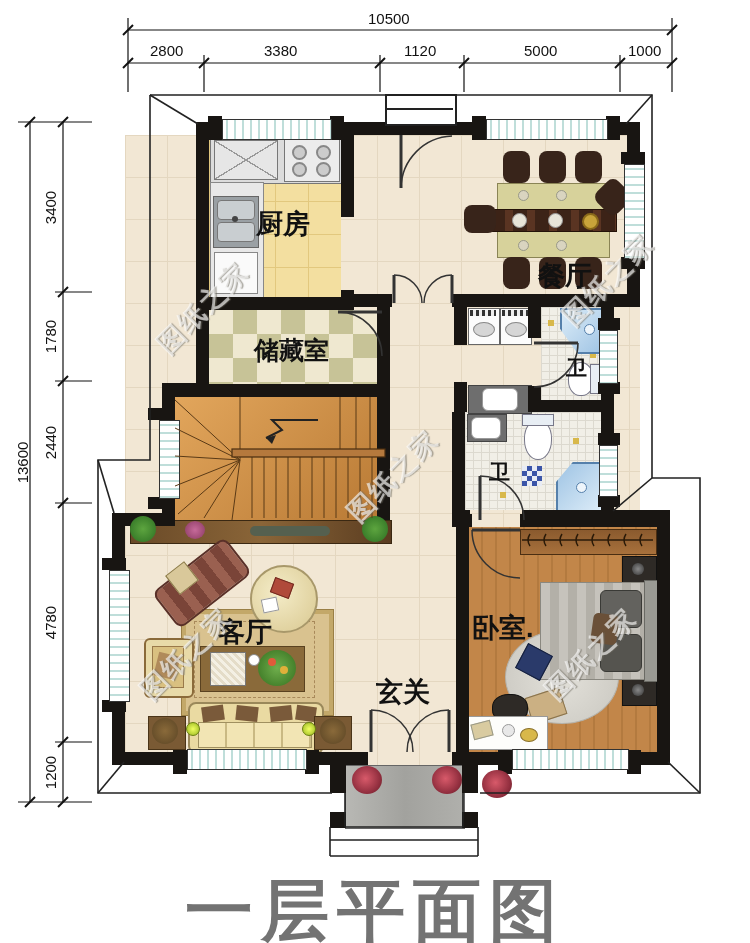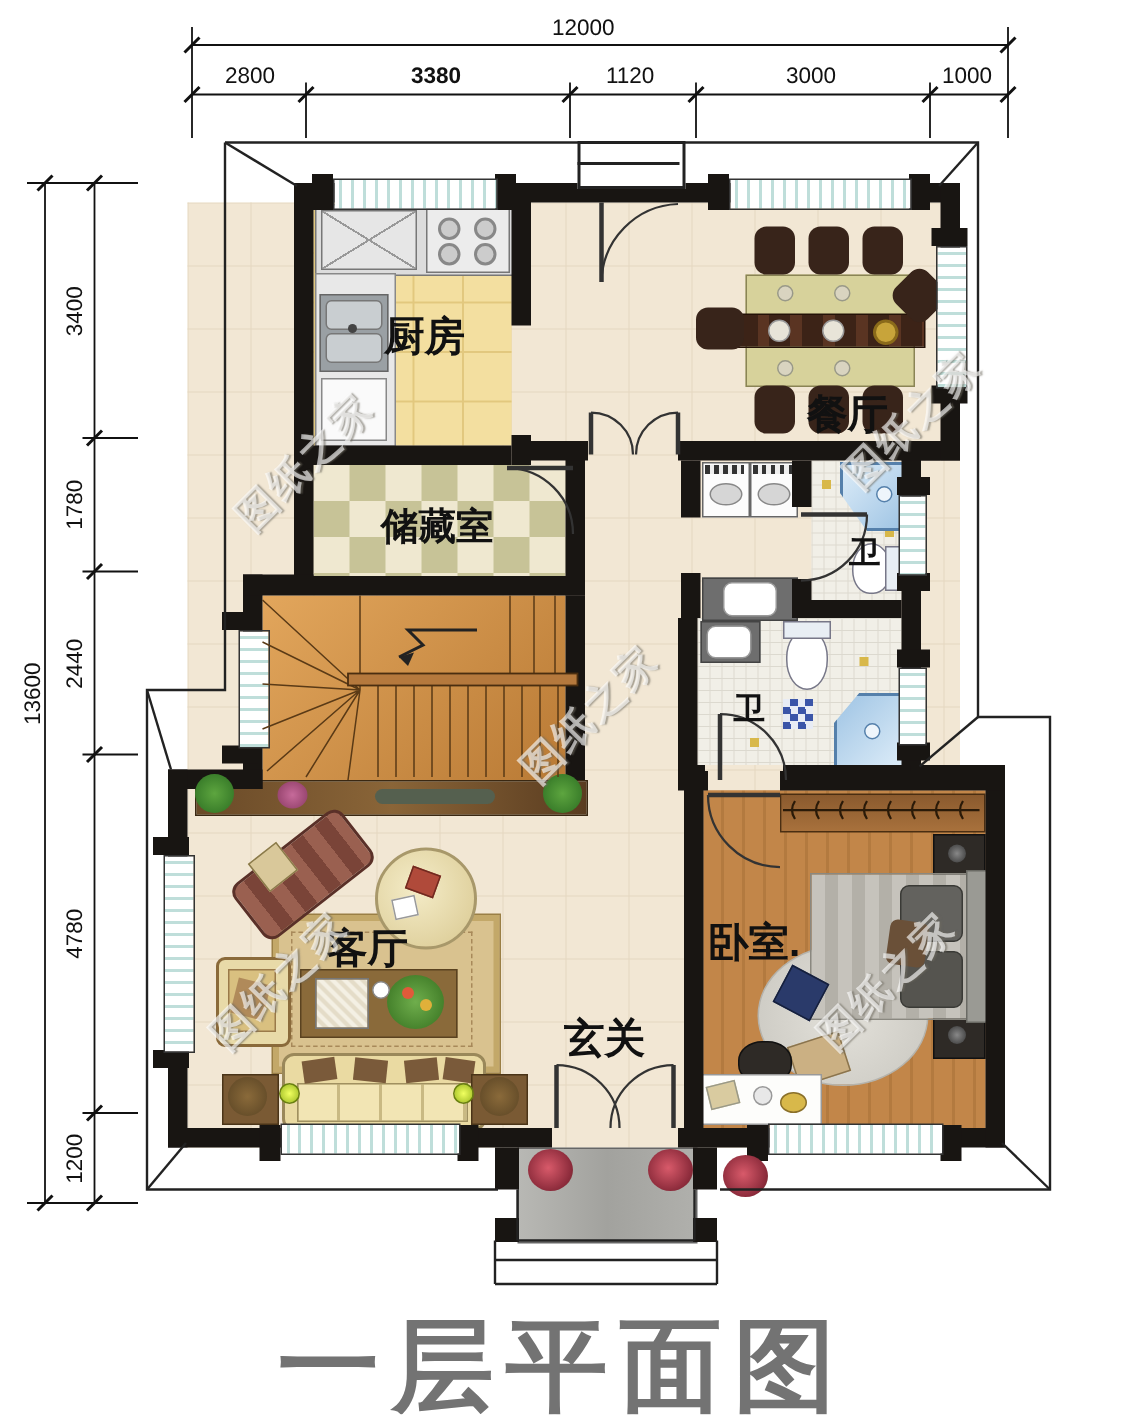--- a/index.html
+++ b/index.html
@@ -329,25 +329,25 @@
         <line x1="25" y1="807" x2="35" y2="797"></line>
       <line x1="58" y1="127" x2="68" y2="117"></line>
         <line x1="58" y1="297" x2="68" y2="287"></line>
       <line x1="58" y1="386" x2="68" y2="376"></line>
         <line x1="58" y1="508" x2="68" y2="498"></line>
       <line x1="58" y1="747" x2="68" y2="737"></line>
         <line x1="58" y1="807" x2="68" y2="797"></line>
     </g>
   </svg>
 
-  <div class="dim" style="left:368px;top:10px;">12000</div>
+  <div class="dim" style="left:368px;top:10px;">10500</div>
   <div class="dim" style="left:150px;top:42px;">2800</div>
-  <div class="dim" style="left:274px;top:42px;font-weight:bold;">3380</div>
+  <div class="dim" style="left:264px;top:42px;">3380</div>
   <div class="dim" style="left:404px;top:42px;">1120</div>
-  <div class="dim" style="left:524px;top:42px;">3000</div>
+  <div class="dim" style="left:524px;top:42px;">5000</div>
   <div class="dim" style="left:628px;top:42px;">1000</div>
   <div class="dim dimv" style="left:0px;top:454px;width:44px;text-align:center;">13600</div>
   <div class="dim dimv" style="left:28px;top:199px;width:44px;text-align:center;">3400</div>
   <div class="dim dimv" style="left:28px;top:328px;width:44px;text-align:center;">1780</div>
   <div class="dim dimv" style="left:28px;top:434px;width:44px;text-align:center;">2440</div>
   <div class="dim dimv" style="left:28px;top:614px;width:44px;text-align:center;">4780</div>
   <div class="dim dimv" style="left:28px;top:764px;width:44px;text-align:center;">1200</div>
 
   <div class="label" style="left:256px;top:206px;font-size:27px;">厨房</div>
   <div class="label" style="left:538px;top:258px;font-size:27px;">餐厅</div>

